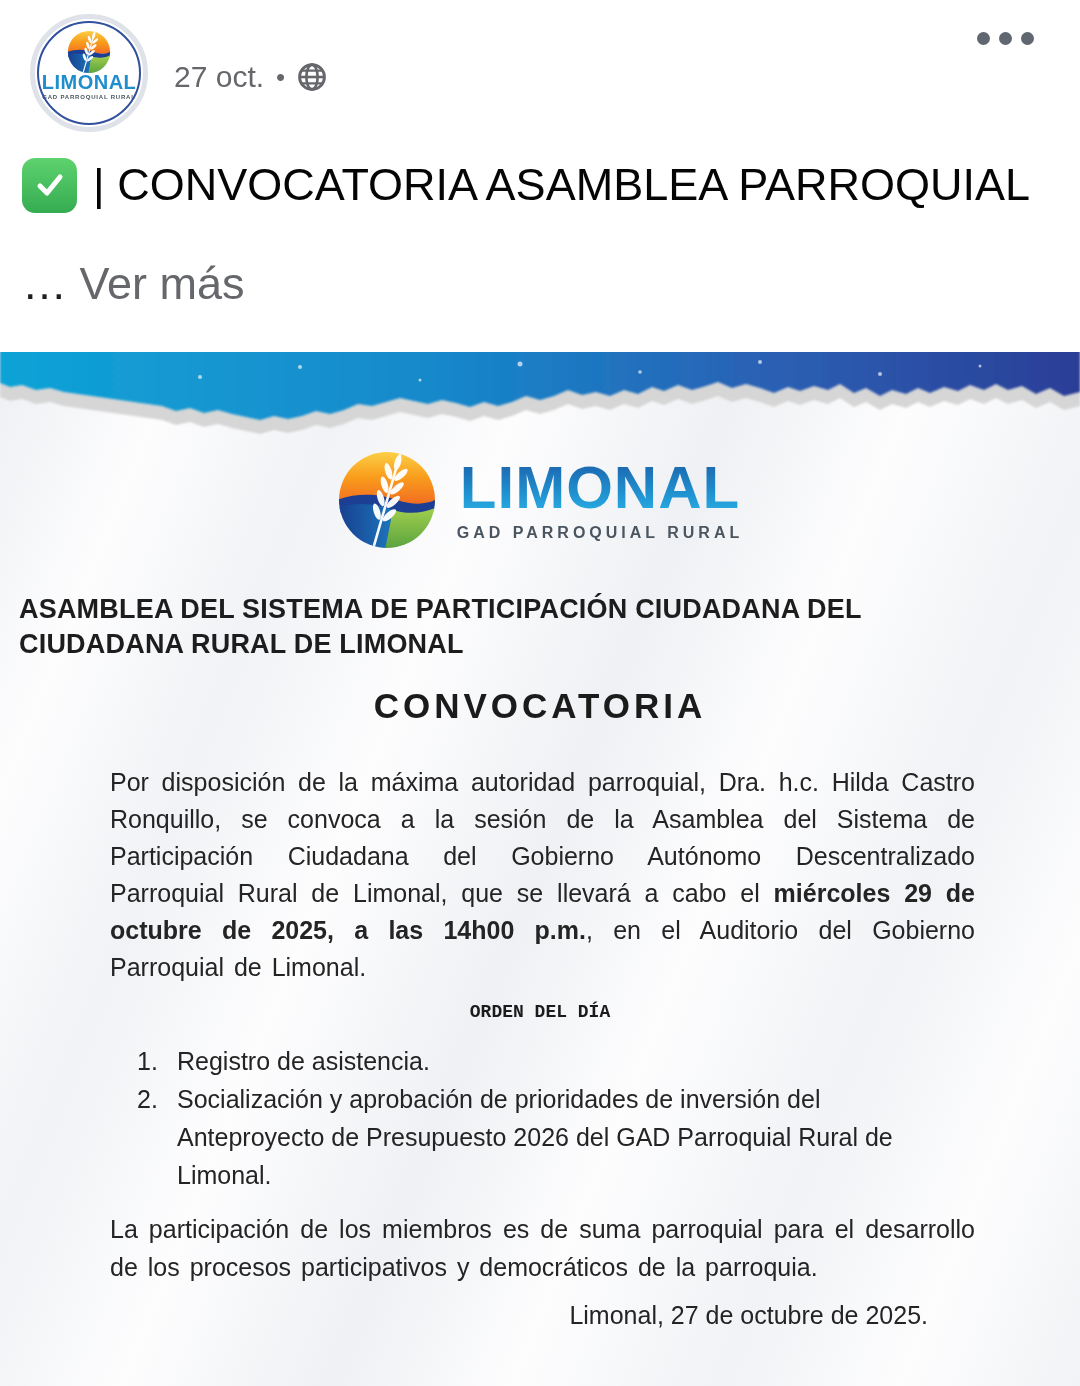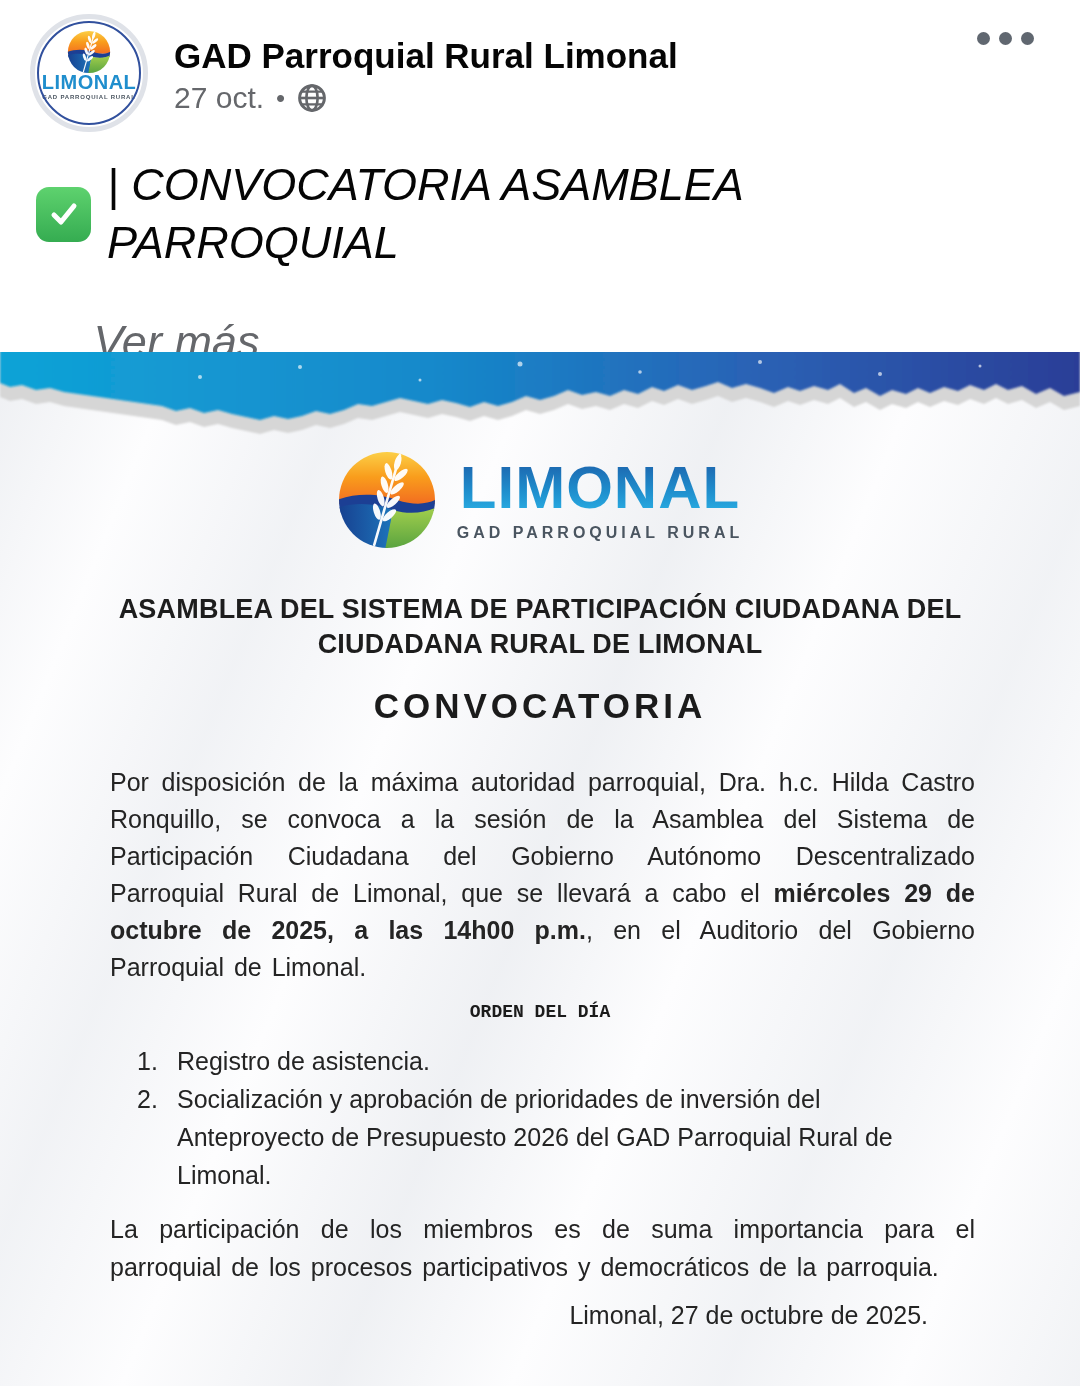--- a/index.html
+++ b/index.html
@@ -25,21 +25,21 @@
   .author-name { font-size:35px; font-weight:700; color:#050505; line-height:42px; cursor:pointer; }
   .meta-row { display:flex; align-items:center; gap:12px; margin-top:4px; color:#65676b; }
   .meta-date { font-size:30px; color:#65676b; }
   .meta-dot { font-size:26px; color:#65676b; }
   .globe { width:30px; height:30px; display:block; }
 
   .more-btn { position:absolute; right:38px; top:24px; display:flex; gap:9px; padding:8px; cursor:pointer; }
   .more-btn i { width:13px; height:13px; border-radius:50%; background:#606770; display:block; }
 
   
-  .post-text { padding:0 36px;font-style:italic; }
+  .post-text { padding:0 22px; }
   .post-line1 { margin-top:24px; display:flex; align-items:center; gap:16px; font-size:45px; line-height:58px; color:#050505; }
   .check-badge {
     width:55px; height:55px; border-radius:13px; flex:0 0 auto;
     background:linear-gradient(180deg,#5ed26e 0%,#35ac51 100%);
     display:flex; align-items:center; justify-content:center;
   }
   .check-badge svg { width:36px; height:36px; }
   .see-more-row { margin-top:44px; font-size:45px; line-height:52px; }
   .trunc-dots { color:#1c1e21; }
   .see-more { color:#65676b; cursor:pointer; }
@@ -67,21 +67,21 @@
     font-size:60px; font-weight:800; letter-spacing:1px; line-height:60px; color:#1f8ecd;
   }
   @supports (-webkit-background-clip: text) {
     .logotype .lt-brand {
       background:linear-gradient(180deg,#1c5fa9 0%,#1f8ecd 55%,#2cb5e8 100%);
       -webkit-background-clip:text; background-clip:text; color:transparent;
     }
   }
   .logotype .lt-tag { font-size:16px; font-weight:700; letter-spacing:4px; color:#4a5560; margin-top:6px; }
 
-  .doc-heading { margin-top:42px; text-align:center; font-weight:700; font-size:27px; line-height:35px; color:#1d1d1d; letter-spacing:0.2px; }
+  .doc-heading { margin-top:42px; font-weight:700; font-size:27px; line-height:35px; color:#1d1d1d; letter-spacing:0.2px;padding-left:19px; }
 
   .doc-title { margin-top:24px; text-align:center; font-weight:800; font-size:35px; letter-spacing:4px; color:#1b1b1b; line-height:40px; }
 
   .doc-para {
     margin:38px 105px 0 110px; font-size:25px; line-height:37px; color:#242424;
     text-align:justify; text-justify:inter-word; word-spacing:3px;
   }
   .doc-para .b { font-weight:700; }
 
   .agenda-title { margin-top:6px; padding-top:0; text-align:center; font-weight:800; font-size:18px; color:#1b1b1b; line-height:36px; margin-top:8px;font-family:Liberation Mono, monospace; }
@@ -144,21 +144,20 @@
 
 <div class="post-header">
   <div class="avatar">
     <svg class="em-small">
         <use href="#emblem"></use>
       </svg>
     <div class="av-brand">LIMONAL</div>
     <div class="av-tag">GAD PARROQUIAL RURAL</div>
   </div>
   <div class="header-text">
-    <div class="author-name">GAD Parroquial Rural Limonal</div>
     <div class="meta-row">
       <span class="meta-date">27 oct.</span>
       <span class="meta-dot">•</span>
       <svg class="globe" viewBox="0 0 16 16">
         <circle cx="8" cy="8" r="6.6" fill="none" stroke="#65676b" stroke-width="1.6"></circle>
         <ellipse cx="8" cy="8" rx="3" ry="6.6" fill="none" stroke="#65676b" stroke-width="1.4"></ellipse>
         <path d="M1.5,8 H14.5" stroke="#65676b" stroke-width="1.4"></path>
         <path d="M2.4,4.6 H13.6 M2.4,11.4 H13.6" stroke="#65676b" stroke-width="1.1"></path>
       </svg>
     </div>
@@ -240,18 +239,18 @@
       <div class="agenda-item">
         <span class="marker">1.</span>
         <div class="item-text">Registro de asistencia.</div>
       </div>
       <div class="agenda-item">
         <span class="marker">2.</span>
         <div class="item-text">Socialización y aprobación de prioridades de inversión del Anteproyecto de Presupuesto 2026 del GAD Parroquial Rural de Limonal.</div>
       </div>
     </div>
 
-    <p class="closing-para">La participación de los miembros es de suma importancia para el parroquial de los procesos participativos y democráticos de la parroquia.</p>
+    <p class="closing-para">La participación de los miembros es de suma parroquial para el desarrollo de los procesos participativos y democráticos de la parroquia.</p>
 
     <div class="dateline">Limonal, 27 de octubre de 2025.</div>
 
   </div>
 </div>
 
 </body></html>

